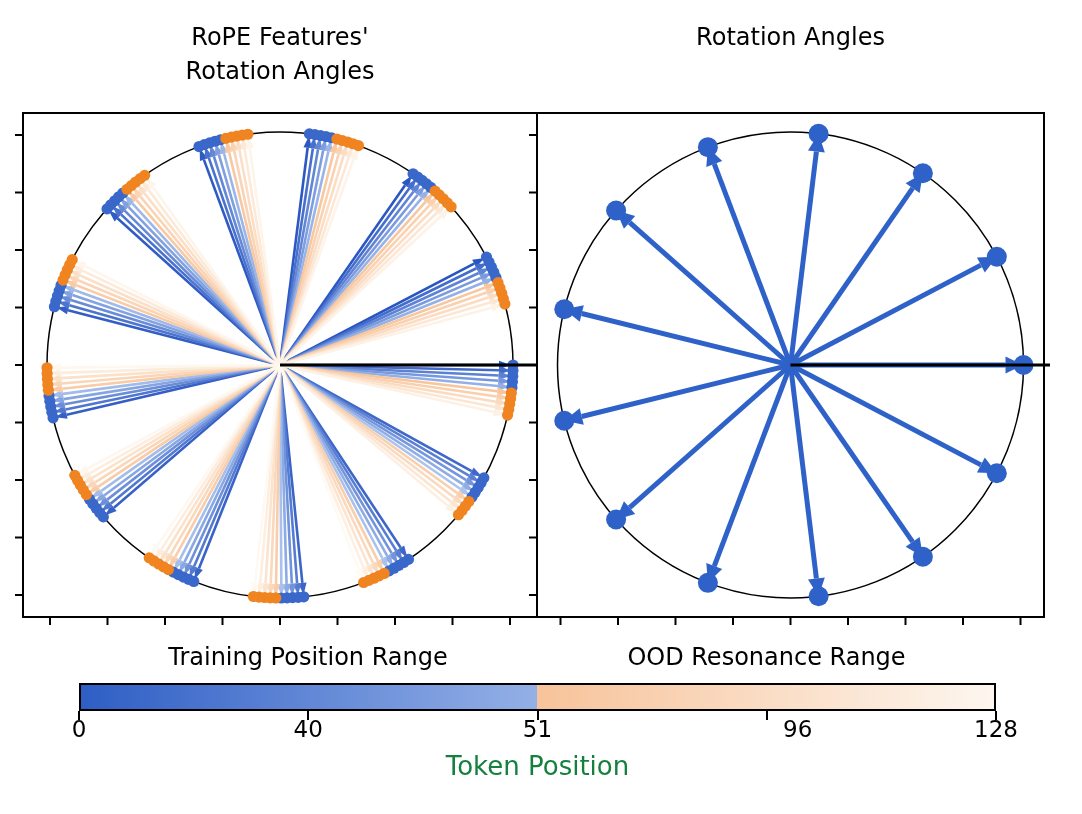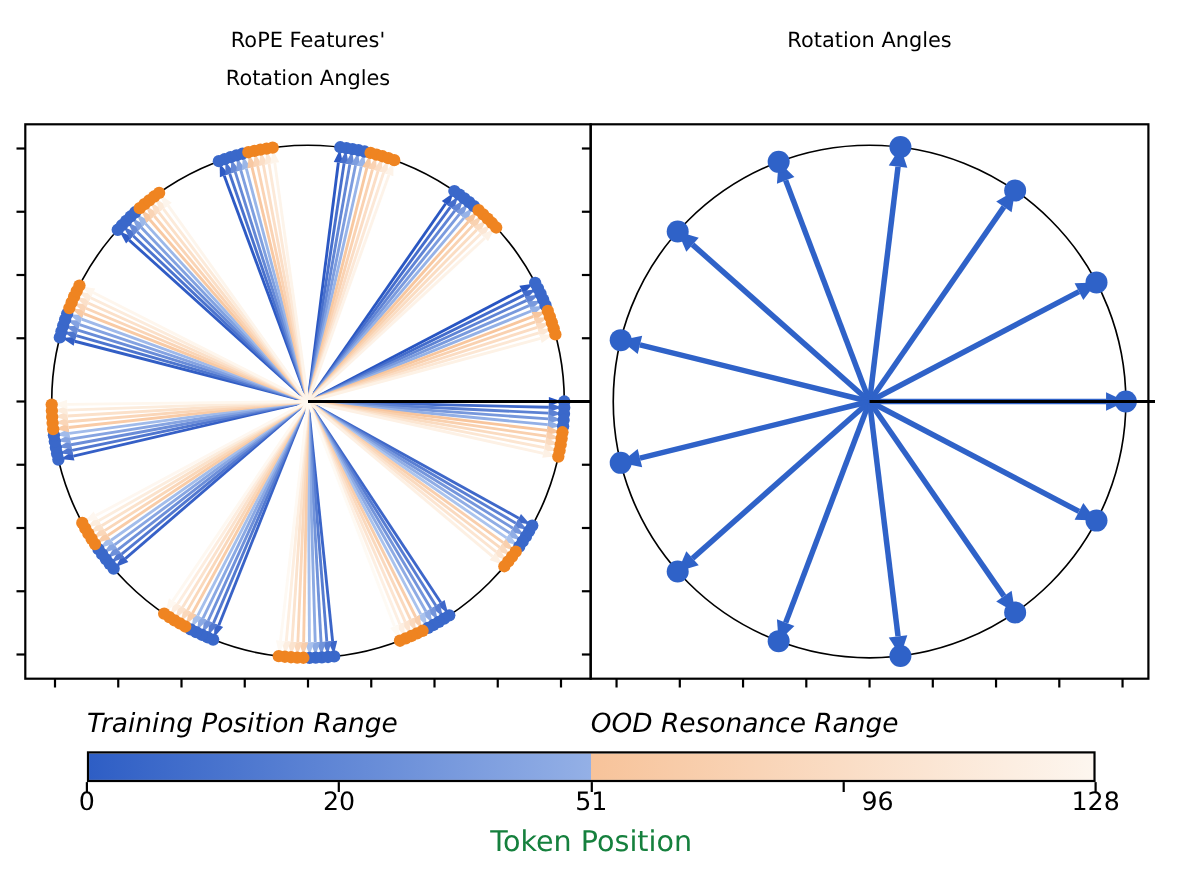--- a/index.html
+++ b/index.html
@@ -1,22 +1,22 @@
 <!DOCTYPE html>
 <html><head>
 <meta charset="utf-8">
 <style>
   html,body{margin:0;padding:0;background:#fff;}
   .fig{position:relative;width:1082px;height:814px;background:#fff;overflow:hidden;
        font-family:"DejaVu Sans",sans-serif;color:#000;}
   .fig svg{position:absolute;left:0;top:0;}
-  .plot-title{position:absolute;top:20px;text-align:center;font-size:19px;line-height:34px;color:#000;}
+  .plot-title{position:absolute;top:20px;text-align:center;font-size:24px;line-height:34px;color:#000;}
   .plot-title.left{left:23px;width:514px;}
   .plot-title.right{left:537px;width:507px;}
-  .range-label{position:absolute;top:641px;height:32px;text-align:left;font-size:24px;line-height:32px;color:#000;font-style:italic;}
+  .range-label{position:absolute;top:641px;height:32px;text-align:center;font-size:24px;line-height:32px;color:#000;}
   .range-label.train{left:79px;width:458px;}
   .range-label.ood{left:537px;width:459px;}
   .cbar{position:absolute;left:79px;top:683px;width:917px;height:28px;border:2px solid #000;box-sizing:border-box;}
   .cbar-marks{position:absolute;left:79px;top:711px;width:917px;height:9px;}
   .cbar-marks div{position:absolute;top:0;width:2px;height:9px;background:#000;}
   .cbar-labels{position:absolute;left:79px;top:716px;width:917px;height:26px;}
   .cbar-labels span{position:absolute;top:0;transform:translateX(-50%);font-size:23px;line-height:26px;color:#000;}
   .axis-label{position:absolute;left:79px;top:750px;width:917px;text-align:center;font-size:26px;line-height:32px;color:#15803d;}
 </style>
 </head>
@@ -530,20 +530,20 @@
   <div class="cbar" id="cbar" style="background: linear-gradient(90deg, rgb(46, 94, 197) 0%, rgb(148, 176, 230) 50%, rgb(247, 195, 154) 50%, rgb(253, 246, 239) 100%);"></div>
   <div class="cbar-marks" id="cbar-marks">
       <div style="left: calc(0% - 1px);"></div>
       <div style="left: calc(25% - 1px);"></div>
       <div style="left: calc(50% - 1px);"></div>
       <div style="left: calc(75% - 1px);"></div>
       <div style="left: calc(100% - 1px);"></div>
     </div>
   <div class="cbar-labels" id="cbar-labels">
       <span style="left: 0%;">0</span>
-      <span style="left: 25%;">20</span>
+      <span style="left: 25%;">40</span>
       <span style="left: 50%;">51</span>
       <span style="left: 75%; margin-left: 31px;">96</span>
       <span style="left: 100%;">128</span>
     </div>
 
   <div class="axis-label">Token Position</div>
 </div>
 
 </body></html>

